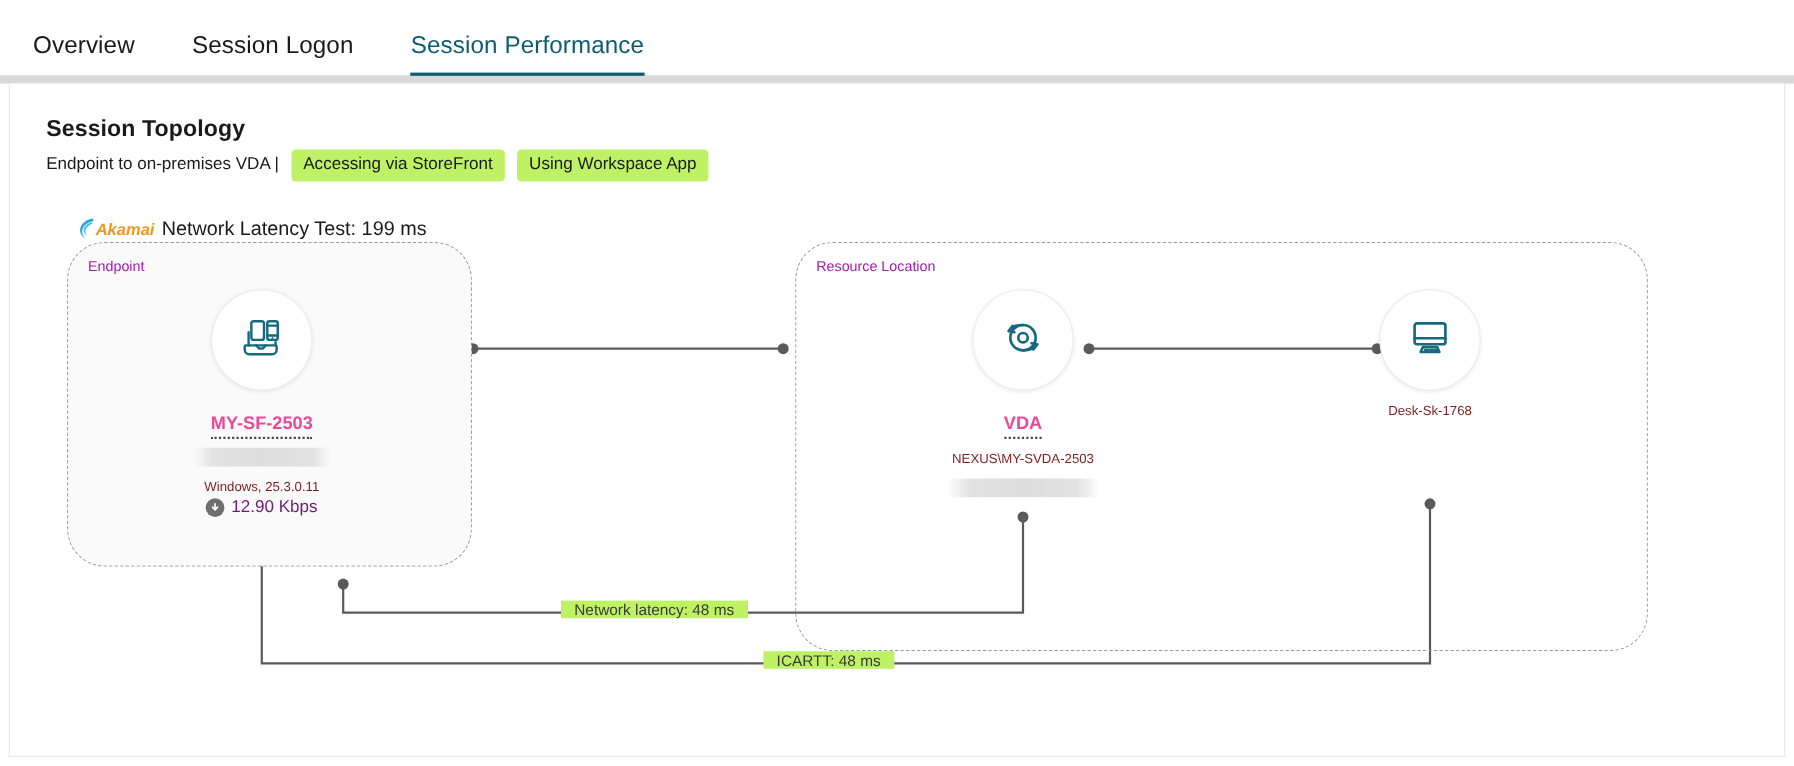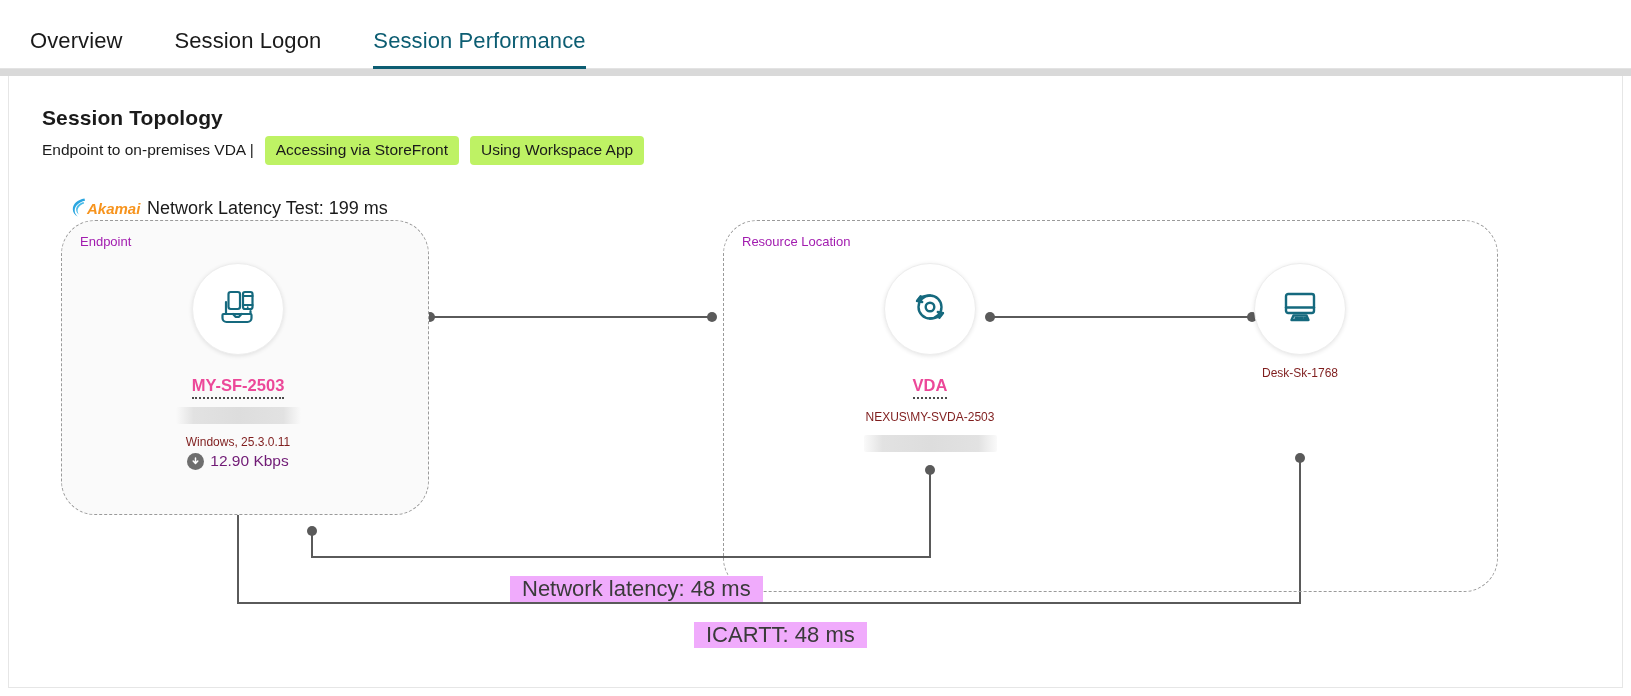--- a/index.html
+++ b/index.html
@@ -110,22 +110,22 @@
   }
   .dl-badge{
     width:17px; height:17px; border-radius:50%; background:#6e6e6e;
     display:inline-flex; align-items:center; justify-content:center; flex:0 0 auto;
   }
 
   
   .links{ position:absolute; left:0; top:0; width:1615px; height:612px; pointer-events:none; }
 
   .edge-label{
-    position:absolute; font-size:22px; color:#3a3a3a;
-    background:#f0abfc; padding:0 12px; white-space:nowrap;margin-top:30px;
+    position:absolute; font-size:14px; color:#3a3a3a;
+    background:#bef264; padding:0 12px; white-space:nowrap;
   }
 </style>
 </head>
 <body>
 
 <div class="tabbar">
   <div class="tabs">
     <div class="tab">Overview</div>
     <div class="tab">Session Logon</div>
     <div class="tab active">Session Performance</div>

